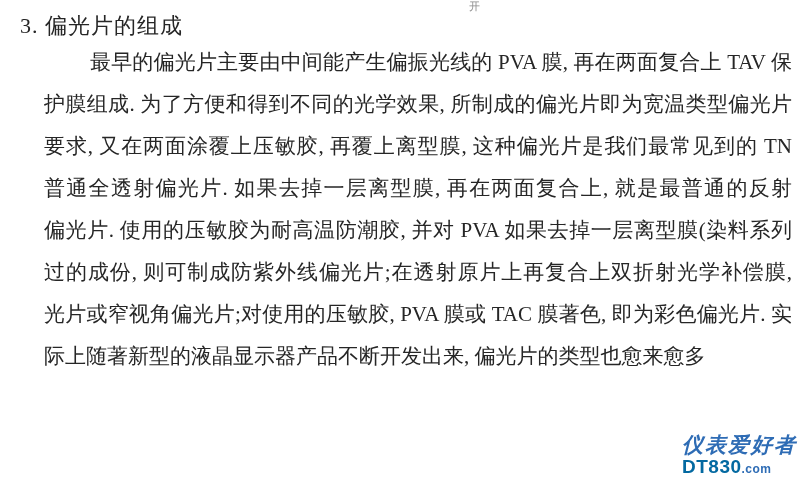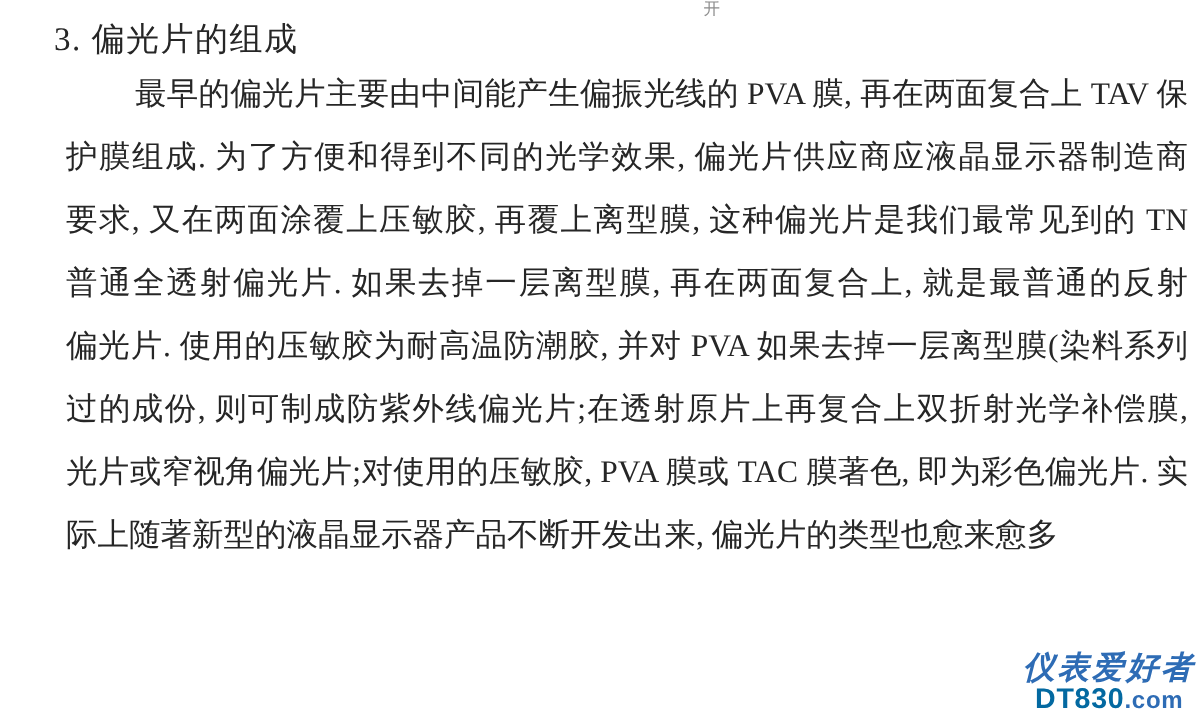--- a/index.html
+++ b/index.html
@@ -25,21 +25,21 @@
     position: absolute;
     top: 1px;
     left: 469px;
     font-size: 11px;
     line-height: 11px;
     color: #8d8d8d;
   }
   .heading {
     position: absolute;
     top: 11px;
-    left: 36px;
+    left: 20px;
     margin: 0;
     font-size: 22px;
     font-weight: normal;
     letter-spacing: 1px;
     white-space: nowrap;
   }
   .para {
     position: absolute;
     top: 41px;
     left: 44px;
@@ -67,55 +67,55 @@
     padding-left: 46px;
   }
   .line.last {
     text-align: right;
     text-align-last: left;
   }
   .watermark {
     position: absolute;
     right: 3px;
     bottom: 3px;
-    text-align: center;
+    text-align: left;
     line-height: 1;
     font-family: "Liberation Sans", "DejaVu Sans", sans-serif;
   }
   .wm-script {
     font-family: "Liberation Serif", "DejaVu Serif", serif;
     font-style: italic;
     font-weight: bold;
     font-size: 21px;
     letter-spacing: 2px;
     white-space: nowrap;
   }
   .wm-site {
     margin-top: 1px;
     font-weight: bold;
     font-size: 19px;
     letter-spacing: 0.5px;
     white-space: nowrap;
   }
   .wm-tld {
-    font-size: 16px;
+    font-size: 12px;
   }
 </style>
 </head>
 <body>
 
 <div class="page">
 
   <div class="stray">开</div>
 
   <h1 class="heading">3. 偏光片的组成</h1>
 
   <div class="para">
     <div class="line fill indent">最早的偏光片主要由中间能产生偏振光线的 PVA 膜, 再在两面复合上 TAV 保</div>
-    <div class="line fill">护膜组成. 为了方便和得到不同的光学效果, 偏光片供应商应液晶显示器制造商</div>
+    <div class="line fill">护膜组成. 为了方便和得到不同的光学效果, 所制成的偏光片即为宽温类型偏光片</div>
     <div class="line fill">要求, 又在两面涂覆上压敏胶, 再覆上离型膜, 这种偏光片是我们最常见到的 TN</div>
     <div class="line fill">普通全透射偏光片. 如果去掉一层离型膜, 再在两面复合上, 就是最普通的反射</div>
     <div class="line fill">偏光片. 使用的压敏胶为耐高温防潮胶, 并对 PVA 如果去掉一层离型膜(染料系列产</div>
     <div class="line fill">过的成份, 则可制成防紫外线偏光片;在透射原片上再复合上双折射光学补偿膜,</div>
     <div class="line fill">光片或窄视角偏光片;对使用的压敏胶, PVA 膜或 TAC 膜著色, 即为彩色偏光片. 实</div>
     <div class="line last">际上随著新型的液晶显示器产品不断开发出来, 偏光片的类型也愈来愈多</div>
   </div>
 
   <div class="watermark">
     <div class="wm-script" style="color: rgb(46, 108, 181);">仪表爱好者</div>

